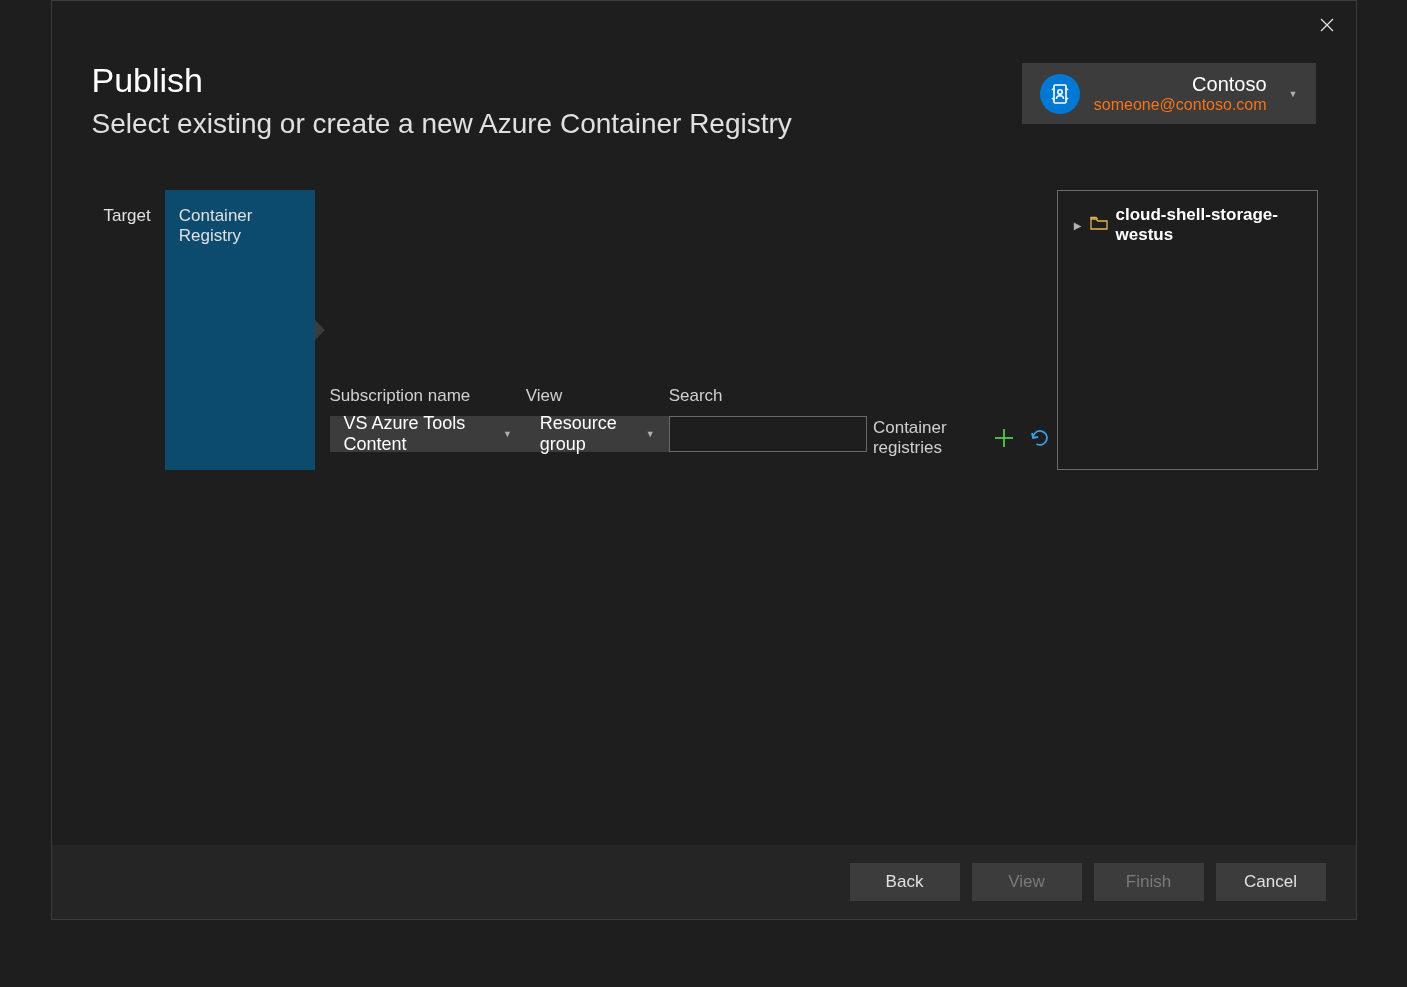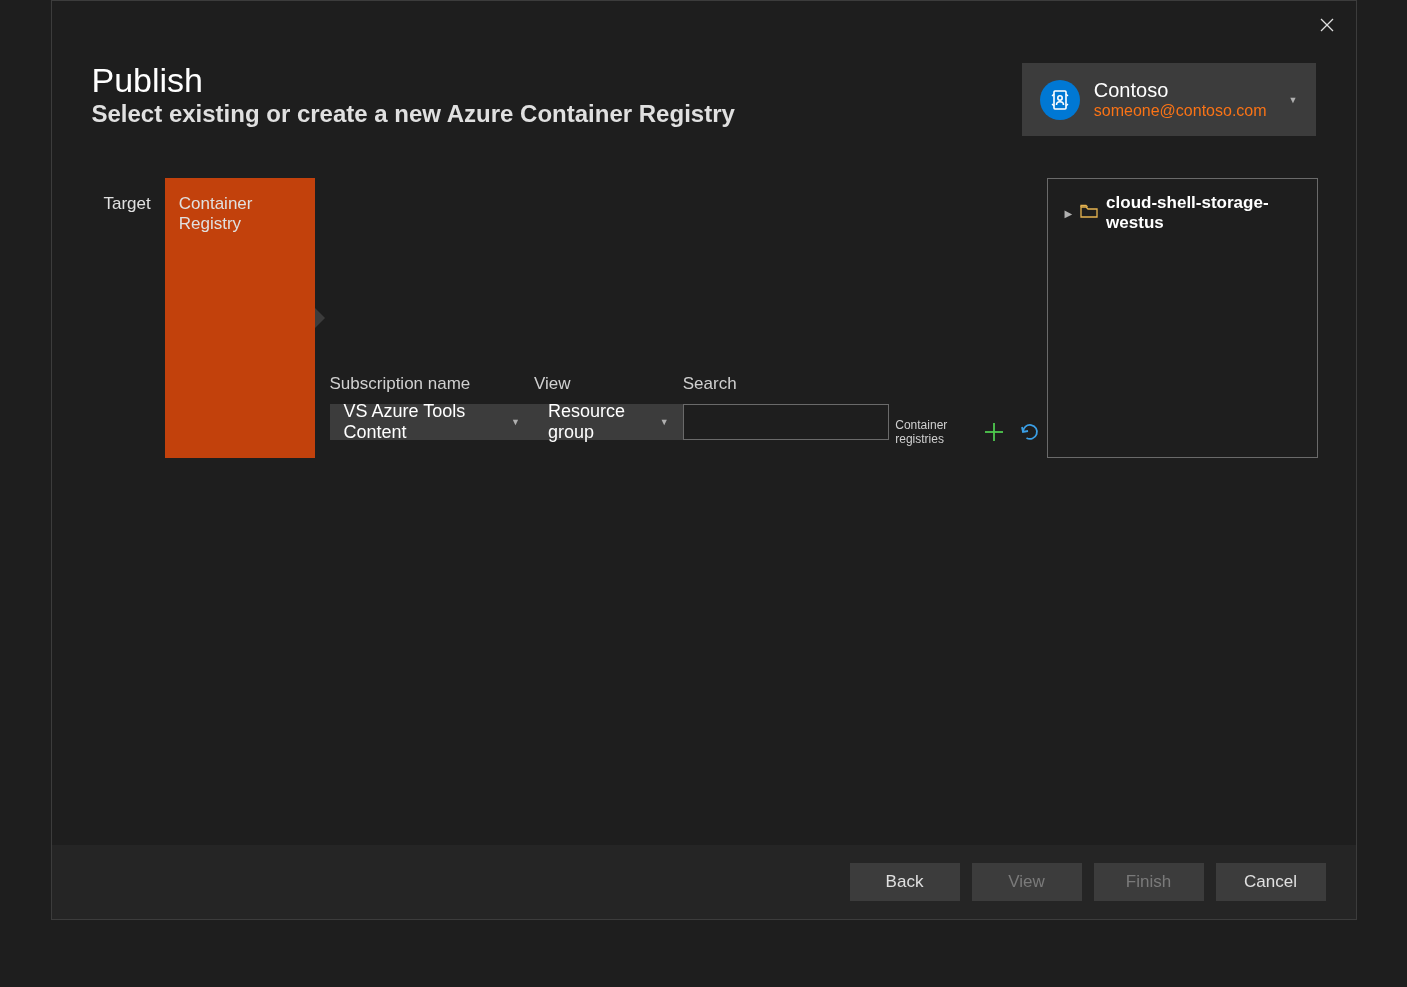--- a/index.html
+++ b/index.html
@@ -44,37 +44,38 @@
       justify-content: space-between;
       align-items: flex-start;
     }
     .header-left {
       flex: 1;
     }
     .title {
       font-size: 34px;
       font-weight: 300;
       color: #ffffff;
-      margin-bottom: 0;
+      margin-bottom: 8px;
     }
     .subtitle {
-      font-size: 24px;
-      font-weight: 700;
+      font-size: 28px;
+      font-weight: 400;
       color: #e0e0e0;
     }
     .account-badge {
       background: #3c3c3c;
-      padding: 16px 18px;
+      padding: 10px 18px;
       display: flex;
       align-items: center;
       gap: 14px;
       position: absolute;
       top: 62px;
       right: 40px;
       cursor: pointer;
+      text-align: right;
     }
     .account-icon {
       width: 40px;
       height: 40px;
       border-radius: 50%;
       background: #0078d4;
       display: flex;
       align-items: center;
       justify-content: center;
     }
@@ -113,21 +114,21 @@
       gap: 0;
     }
     .sidebar-item {
       padding: 16px 14px;
       color: #e0e0e0;
       font-size: 17px;
       cursor: pointer;
       position: relative;
     }
     .sidebar-item.active {
-      background: #c2410c;
+      background: #0c4a6e;
     }
     .sidebar-item.active::after {
       content: '';
       position: absolute;
       right: -10px;
       top: 50%;
       transform: translateY(-50%);
       border-top: 10px solid transparent;
       border-bottom: 10px solid transparent;
       border-left: 10px solid #3c3c3c;
@@ -177,21 +178,21 @@
     .registries-header {
       display: flex;
       justify-content: space-between;
       align-items: center;
       margin-top: 24px;
       margin-bottom: 12px;
       padding: 0 6px;
     }
     .registries-label {
       color: #d0d0d0;
-      font-size: 12px;
+      font-size: 17px;
     }
     .registries-actions {
       display: flex;
       gap: 14px;
     }
     .action-icon {
       cursor: pointer;
       width: 22px;
       height: 22px;
     }

